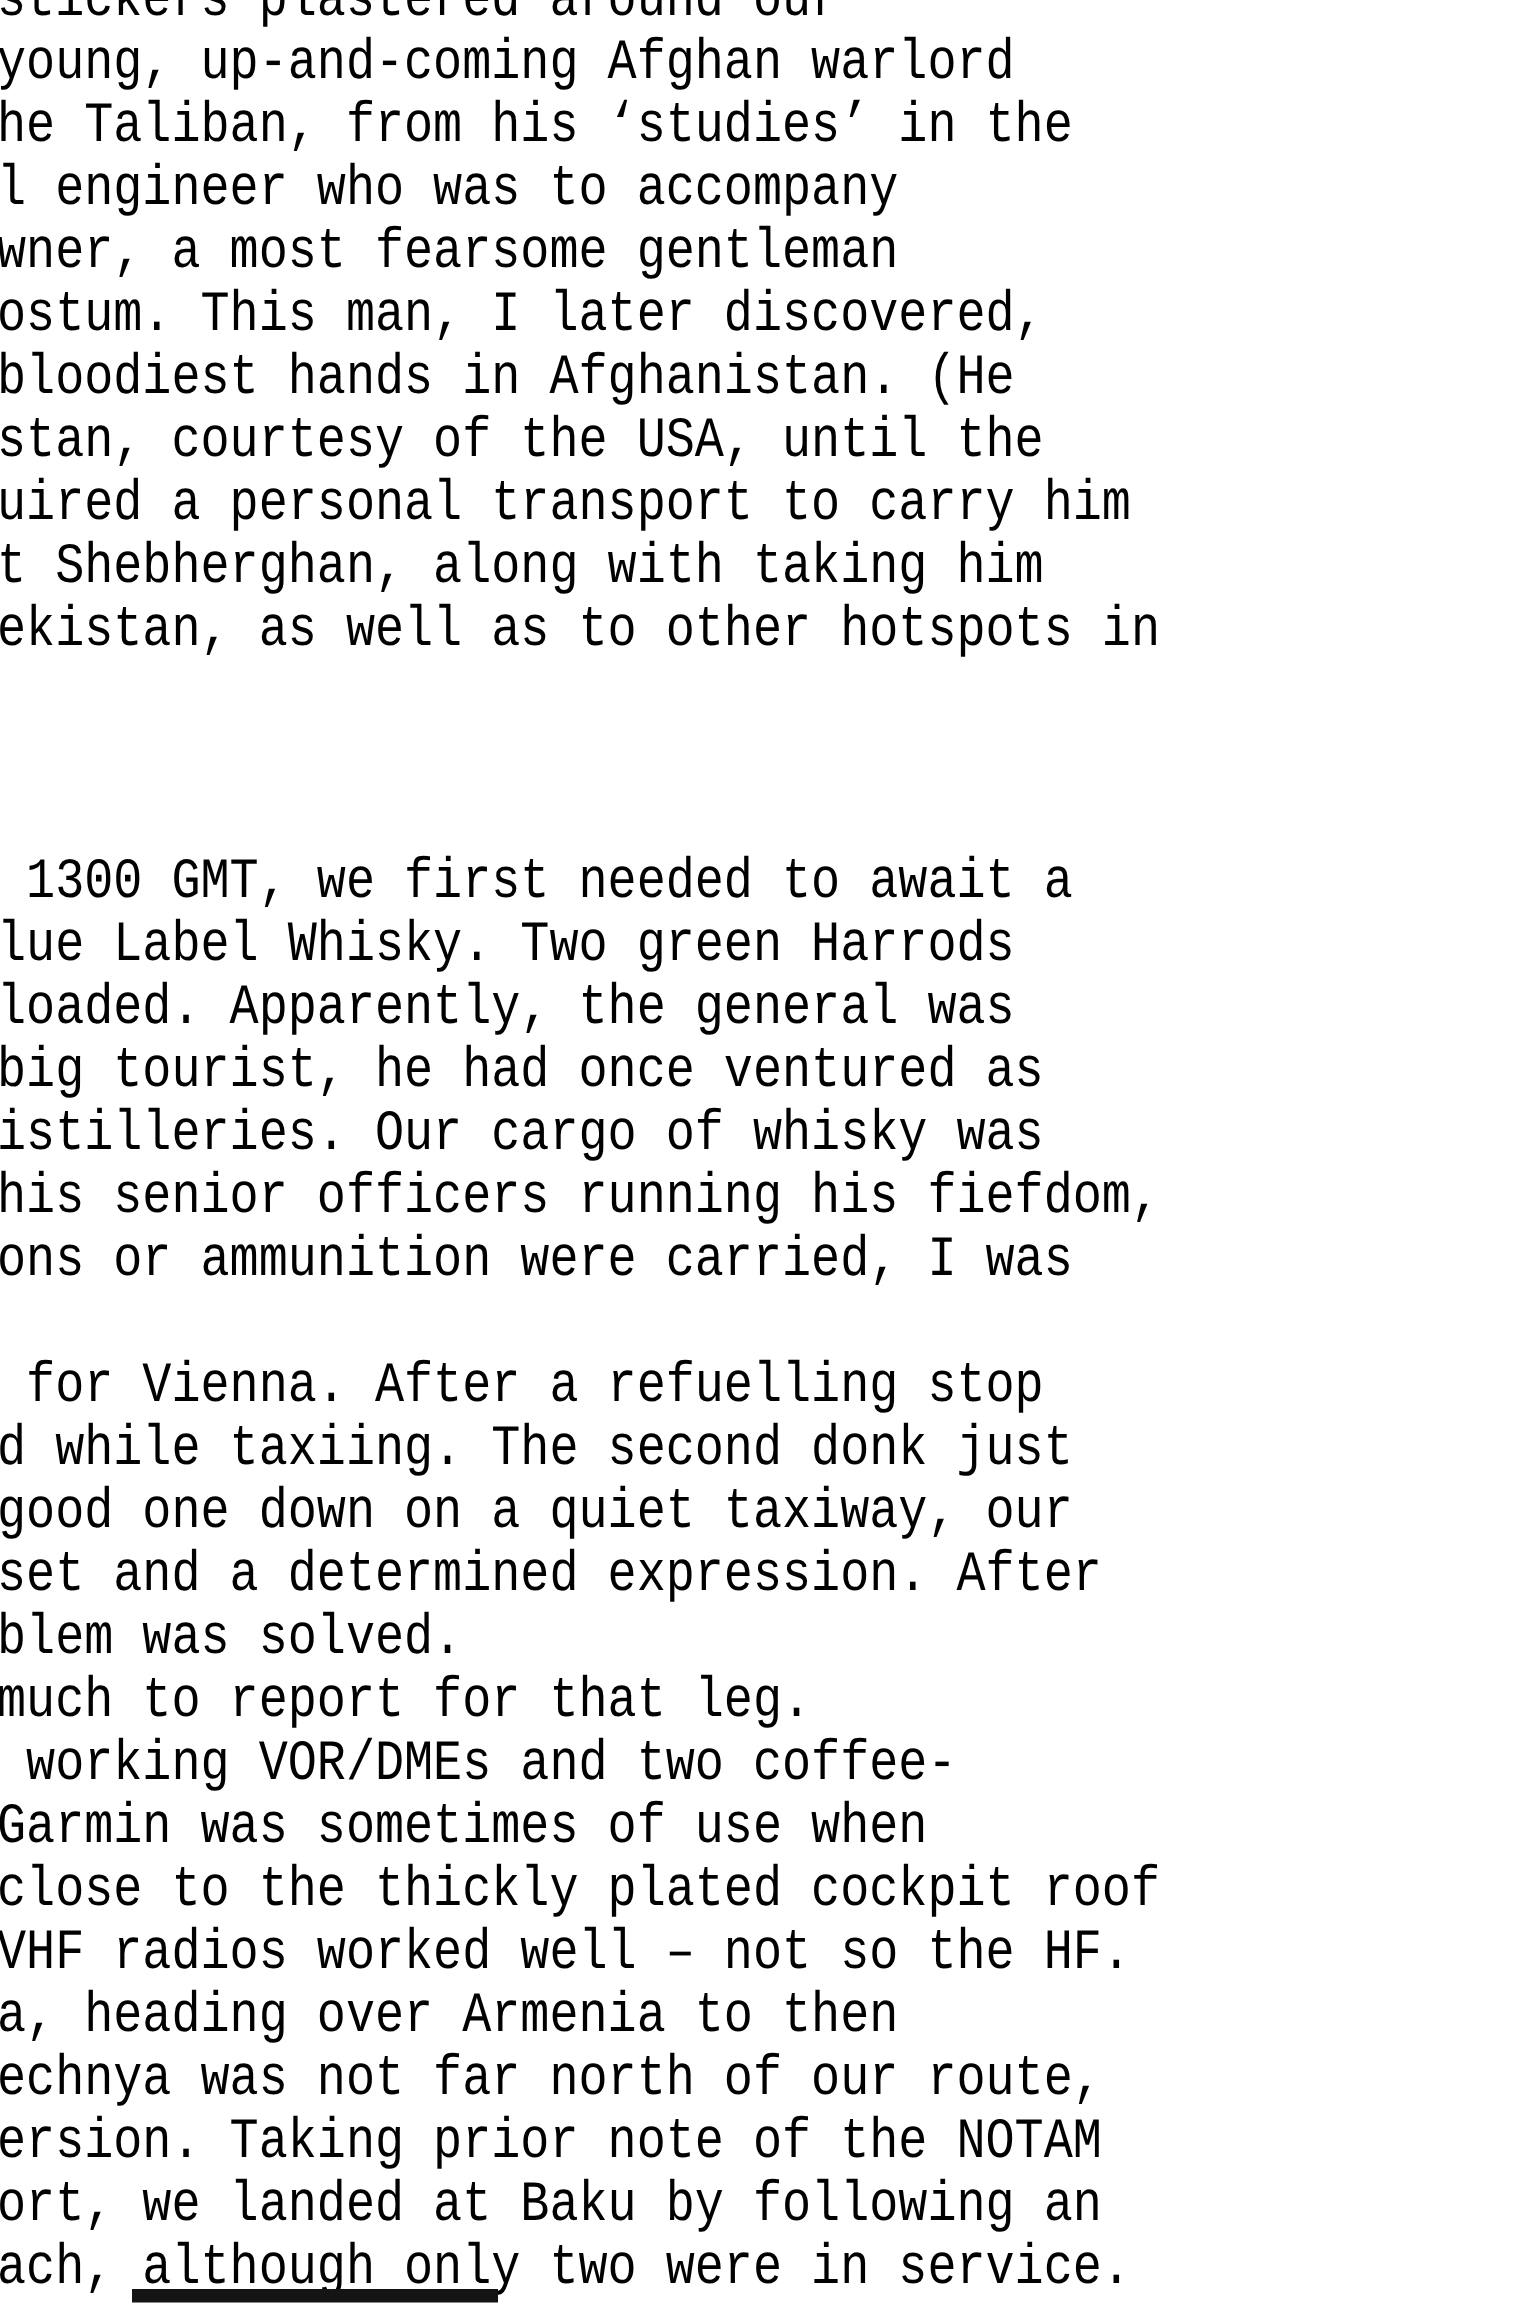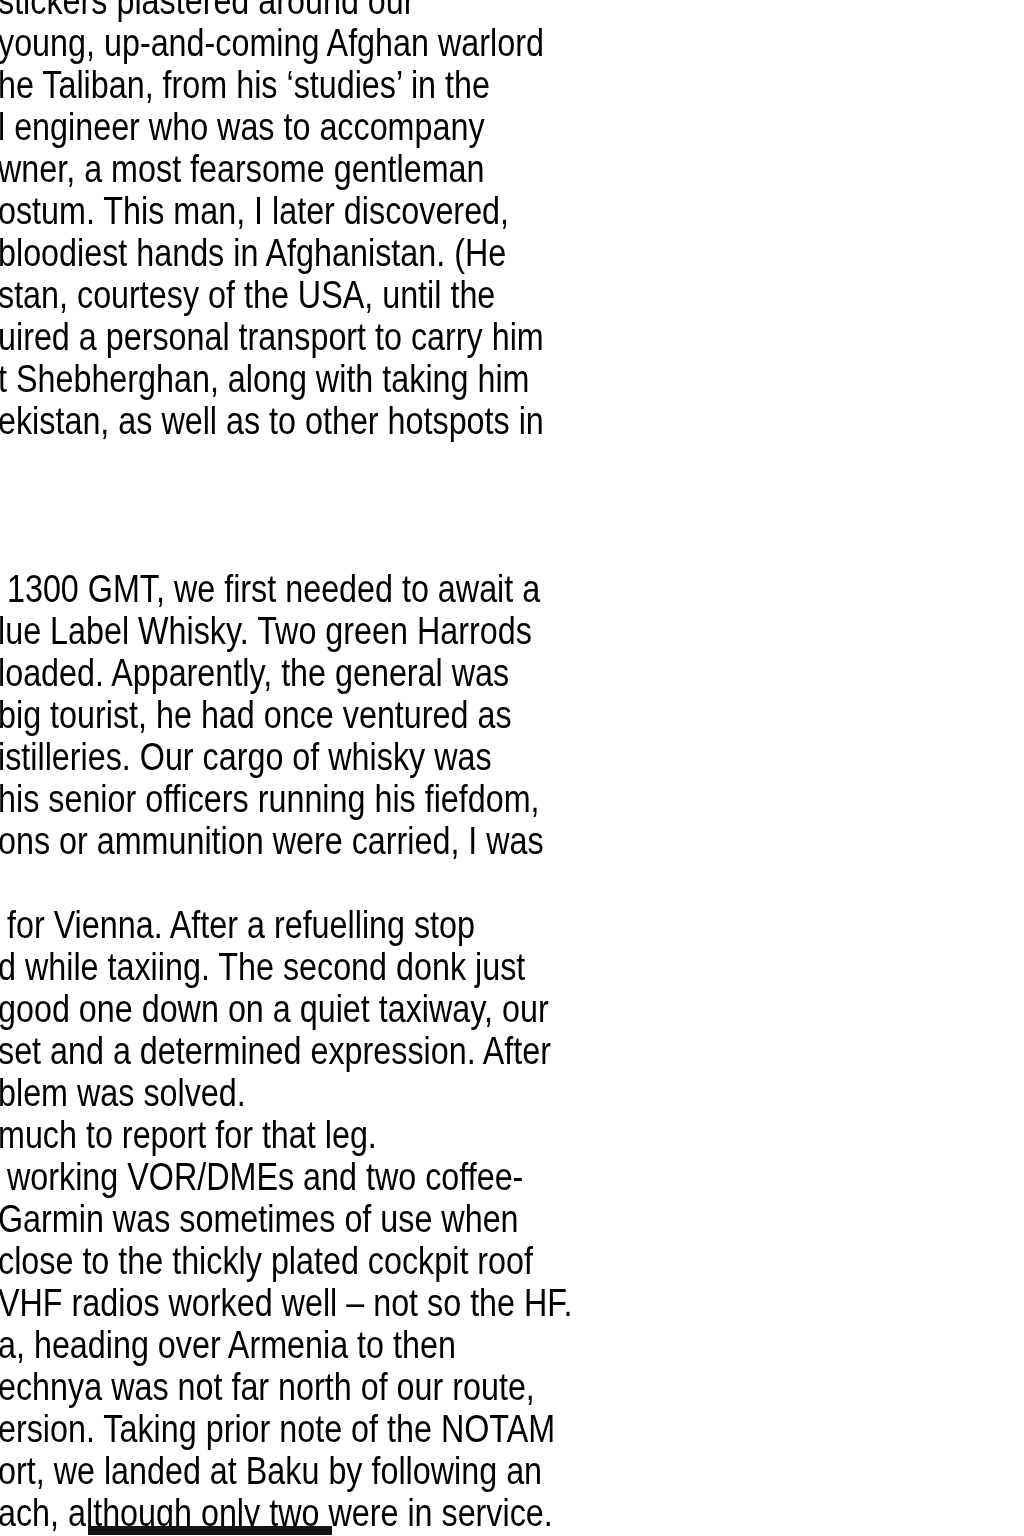--- a/index.html
+++ b/index.html
@@ -6,21 +6,21 @@
     margin: 0;
     padding: 0;
     background: #ffffff;
   }
   .page {
     position: relative;
     width: 1024px;
     height: 1536px;
     background: #ffffff;
     overflow: hidden;
-    font-family: Liberation Sans, sans-serif;
+    font-family: Liberation Mono, monospace;
   }
   .text-col {
     position: absolute;
     top: -20px;
     left: -2px;
     transform: scaleX(0.85);
     transform-origin: 0 0;
     color: #000000;
     font-size: 38px;
     line-height: 42px;

